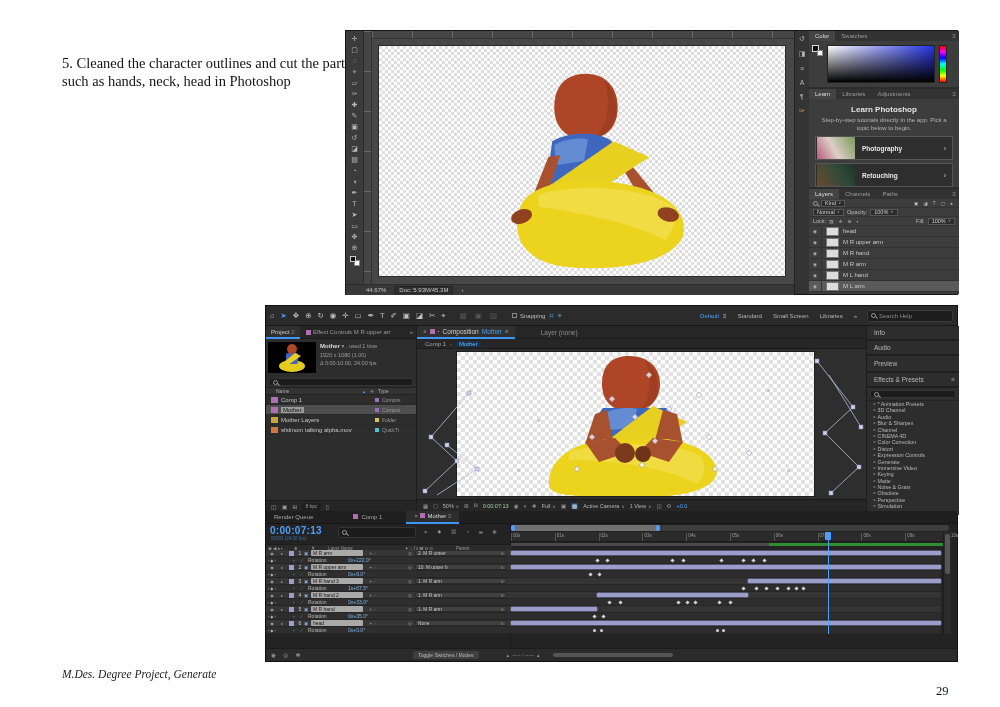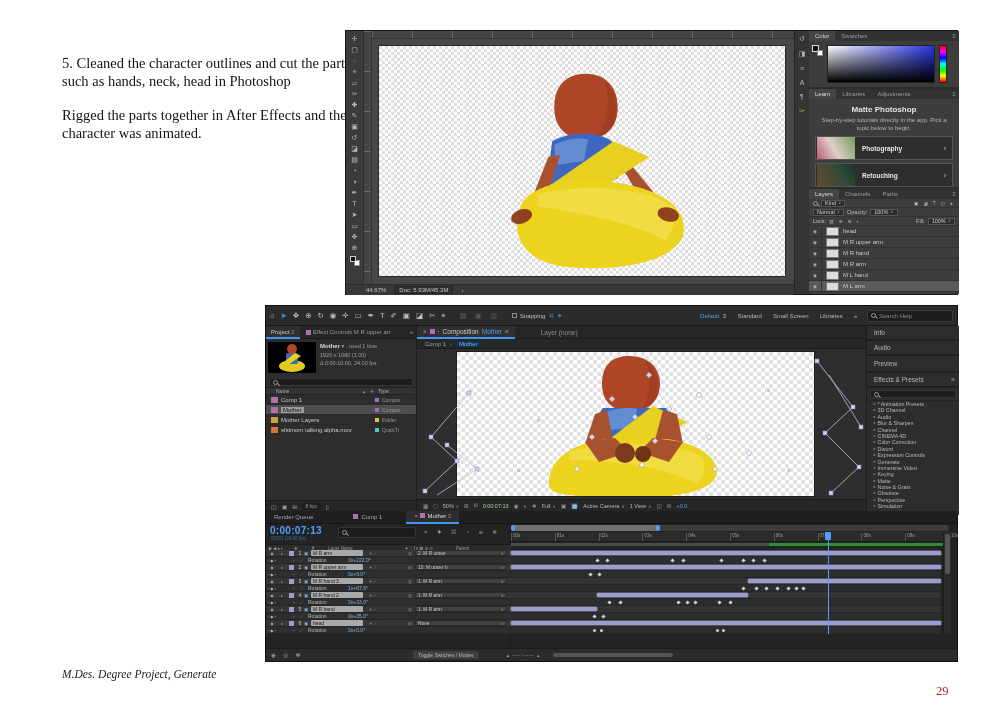--- a/index.html
+++ b/index.html
@@ -2,21 +2,21 @@
 <html><head>
 <meta charset="utf-8">
 <style>
   *{box-sizing:border-box;margin:0;padding:0}
   html,body{width:1000px;height:707px;overflow:hidden;background:#fff}
   body{font-family:"Liberation Sans",sans-serif;position:relative}
   
   .intro{position:absolute;left:62px;top:54px;width:306px;font:14.5px/1.25 "Liberation Serif",serif;color:#131313}
   .intro p+p{margin-top:16px}
   .footer-left{position:absolute;left:62px;top:668px;font:italic 11.5px "Liberation Serif",serif;color:#222}
-  .page-num{position:absolute;left:936px;top:684px;font:12.5px "Liberation Serif",serif;color:#b91c1c}
+  .page-num{position:absolute;left:936px;top:684px;font:12.5px "Liberation Serif",serif;color:#0f172a}
   
   .mag{width:5px;height:5px;border:1px solid #999;border-radius:50%;position:relative;display:inline-block;flex:none}
   .mag::after{content:"";position:absolute;width:3px;height:1px;background:#999;right:-3px;bottom:-1px;transform:rotate(45deg)}
   .checker5{background:repeating-conic-gradient(#ffffff 0% 25%,#dedede 0% 50%);background-size:6px 6px}
   .checker8{background:repeating-conic-gradient(#ffffff 0% 25%,#e2e2e2 0% 50%);background-size:8px 8px}
   .dd{color:#9a9a9a;font-size:4.5px;margin-left:2px}
   
   .ps{position:absolute;left:345px;top:30px;width:613px;height:265px;background:#3a3a3a;border:1px solid #161616}
   .ps-toolbar{position:absolute;left:0;top:0;width:18px;height:251px;background:#3b3b3b;border-right:1px solid #2b2b2b;display:flex;flex-direction:column;align-items:center;padding-top:2px}
   .ps-tool{font-size:7px;line-height:11px;height:11px;color:#b9b9b9}
@@ -184,21 +184,20 @@
   .tl-bicons{margin-left:5px;letter-spacing:3px;font-size:5.5px}
   .toggle-pill{margin-left:110px;background:#3f3f3f;border-radius:2px;padding:1px 5px;color:#bbb}
   .tl-zoom{margin-left:28px;letter-spacing:1px}
   .hthumb{width:120px;height:4px;background:#555;border-radius:2px;margin-left:12px}
 </style>
 </head>
 <body>
 
 <div class="intro">
   <p>5. Cleaned the character outlines and cut the parts such as hands, neck, head in Photoshop</p>
-  <p>Rigged the parts together in After Effects and the character was animated.</p>
 </div>
 <div class="footer-left">M.Des. Degree Project, Generate</div>
 <div class="page-num">29</div>
 
 <div class="ps">
   <div class="ps-toolbar" id="ps-tools">
       <span class="ps-tool">✛</span>
       <span class="ps-tool">▢</span>
       <span class="ps-tool">◌</span>
       <span class="ps-tool">⌖</span>
@@ -276,21 +275,21 @@
       </div>
     </div>
 
     <div class="pp" style="top:58px;height:100px">
       <div class="pp-tabs">
         <span class="pp-tab on">Learn</span>
         <span class="pp-tab">Libraries</span>
         <span class="pp-tab">Adjustments</span>
         <span class="pp-menu">≡</span>
       </div>
-      <div class="learn-title">Matte Photoshop</div>
+      <div class="learn-title">Learn Photoshop</div>
       <div class="learn-desc">Step-by-step tutorials directly in the app. Pick a topic below to begin.</div>
       <div class="learn-card">
         <span class="lc-thumb photo1"></span>
         <span class="lc-label">Photography</span>
         <span class="lc-chev">›</span>
       </div>
       <div class="learn-card">
         <span class="lc-thumb photo2"></span>
         <span class="lc-label">Retouching</span>
         <span class="lc-chev">›</span>

